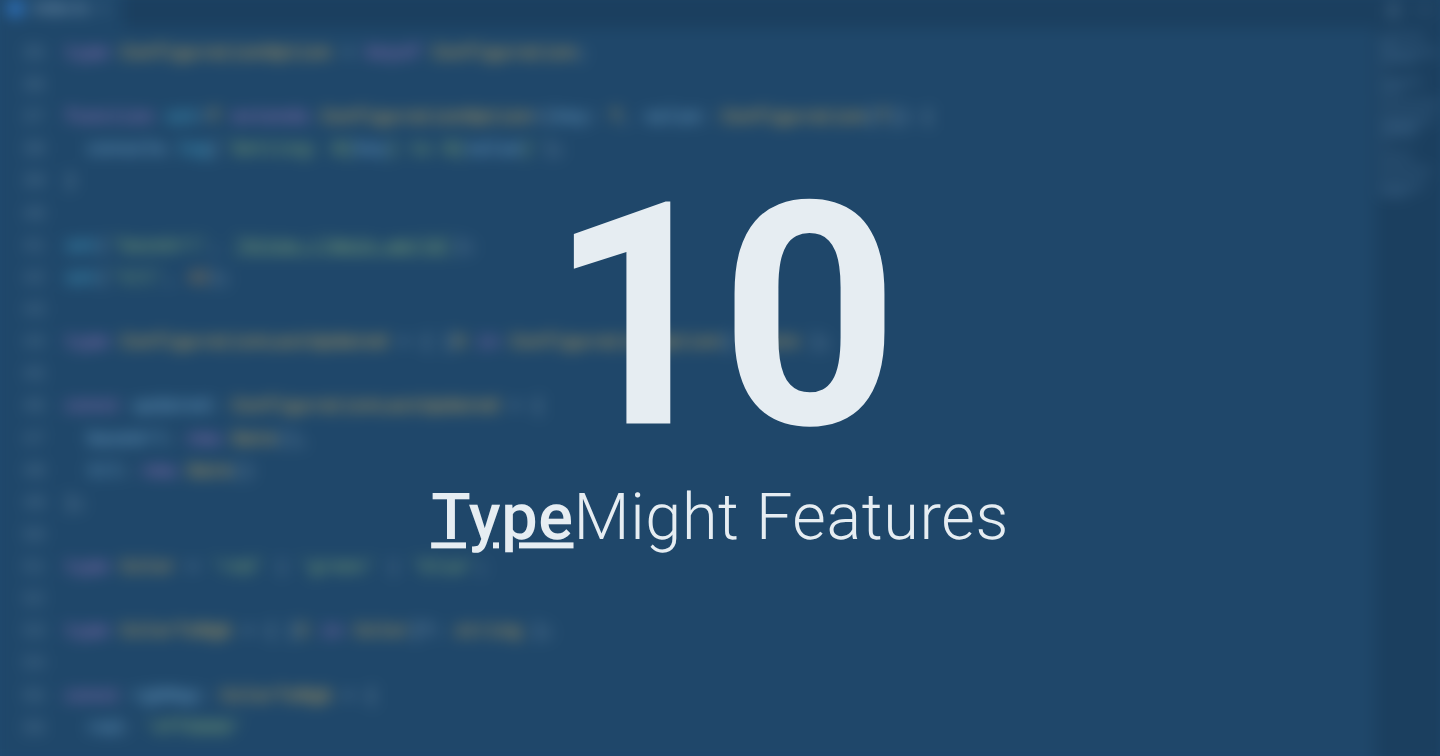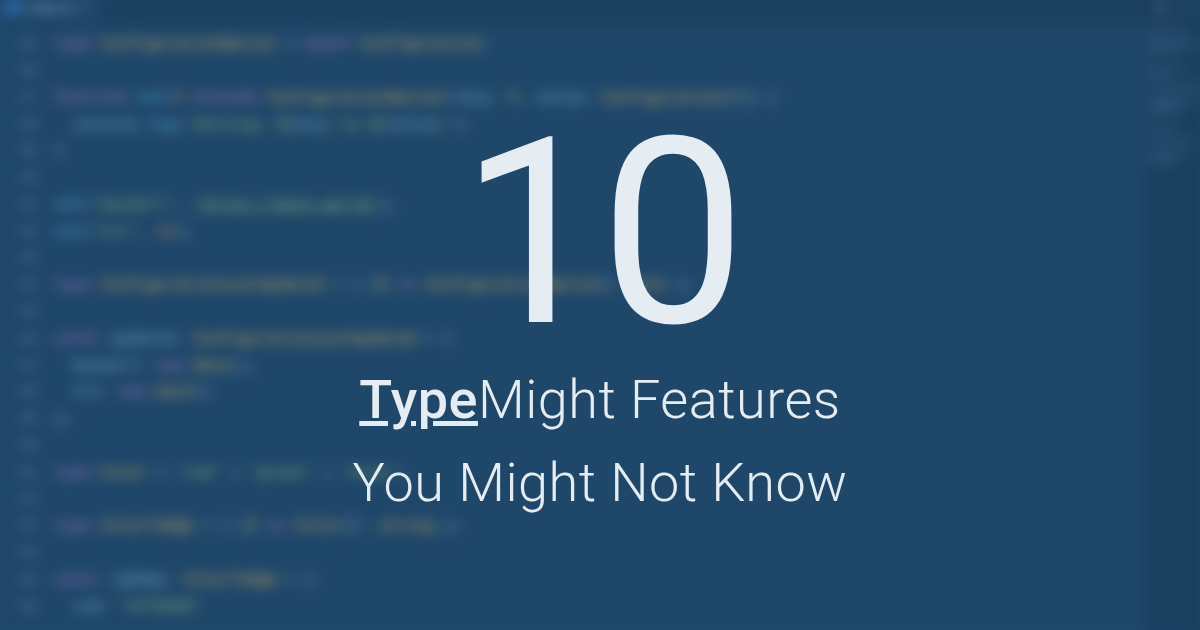--- a/index.html
+++ b/index.html
@@ -114,21 +114,21 @@
     position: absolute;
     inset: 0;
     display: flex;
     flex-direction: column;
     align-items: center;
     justify-content: center;
     color: #e6edf2;
   }
   .big-number {
     font-size: 260px;
-    font-weight: 400;
+    font-weight: 700;
     line-height: 0.9;
     letter-spacing: -6px;
     margin-bottom: 18px;
   }
   .line1, .line2 {
     font-size: 54px;
     font-weight: 300;
     letter-spacing: 0.5px;
   }
   .line1 { margin-bottom: 20px; }
@@ -229,14 +229,13 @@
         </div>
     </div>
   </div>
 </div>
 
 <div class="headline-layer">
   <div class="big-number">10</div>
   <div class="line1">
     <span class="emph">Type</span><span>Might Features</span>
   </div>
-  <div class="line2">You Might Not Know</div>
 </div>
 
 </body></html>

